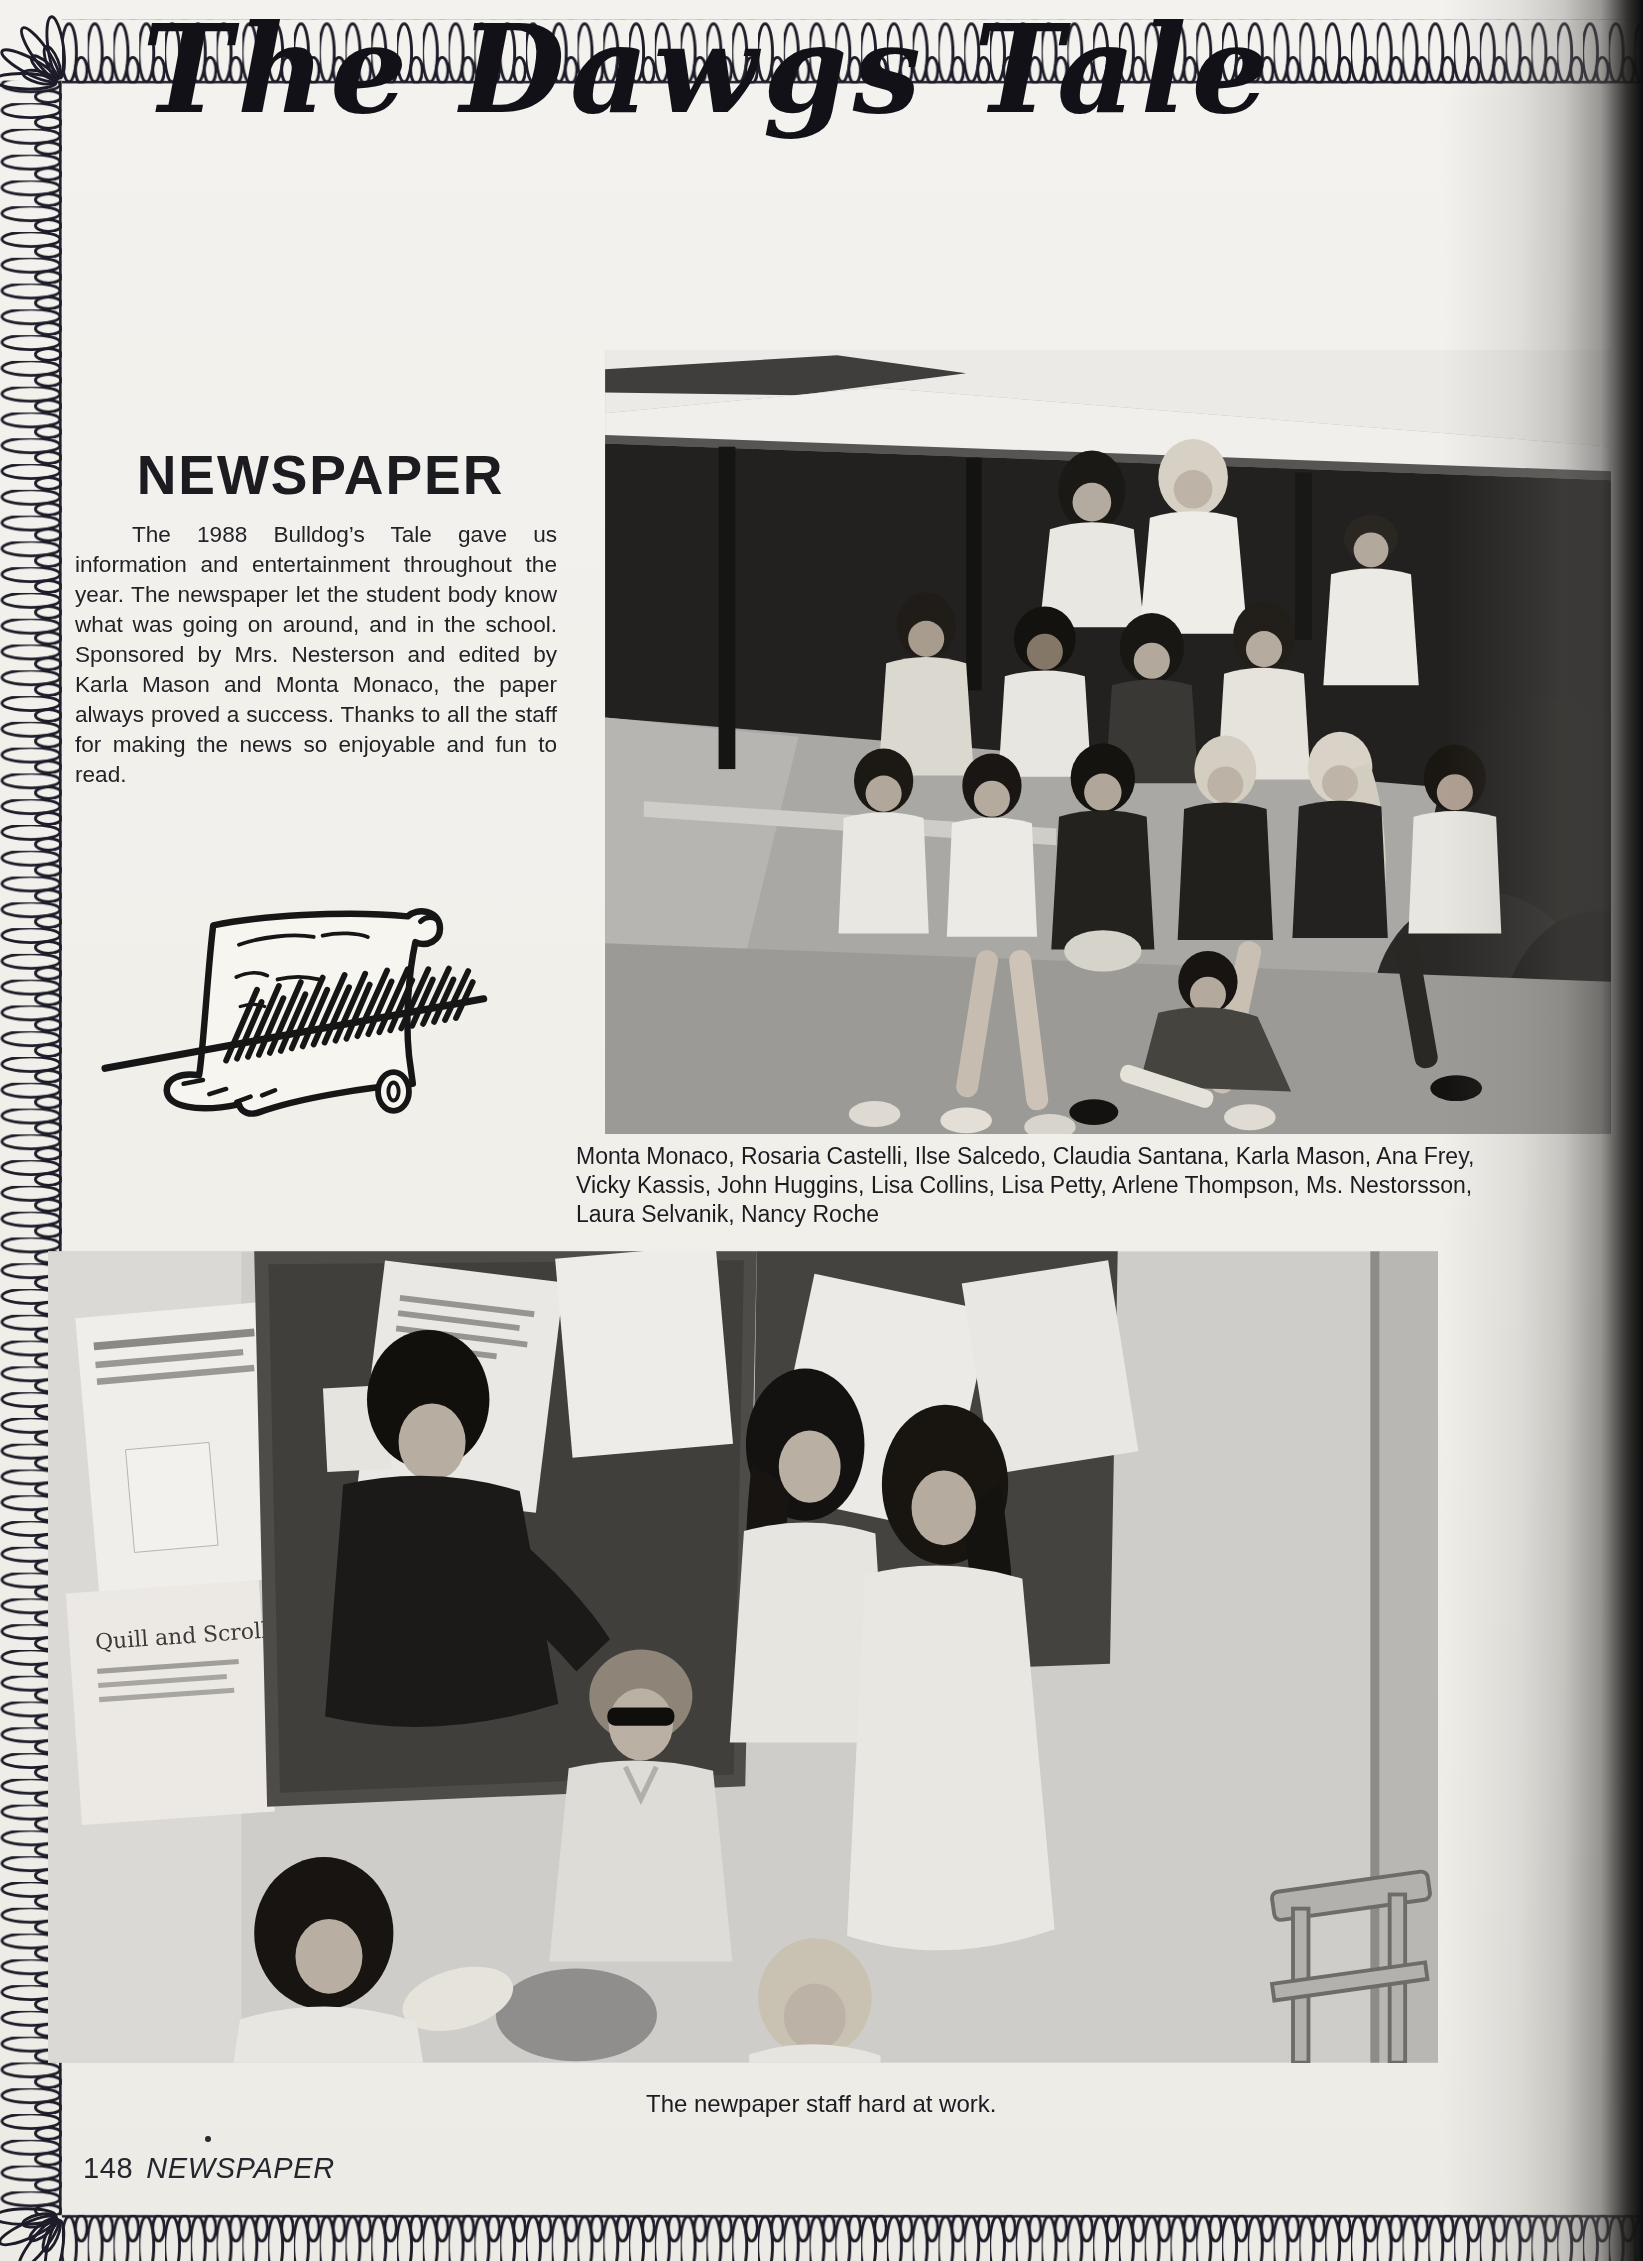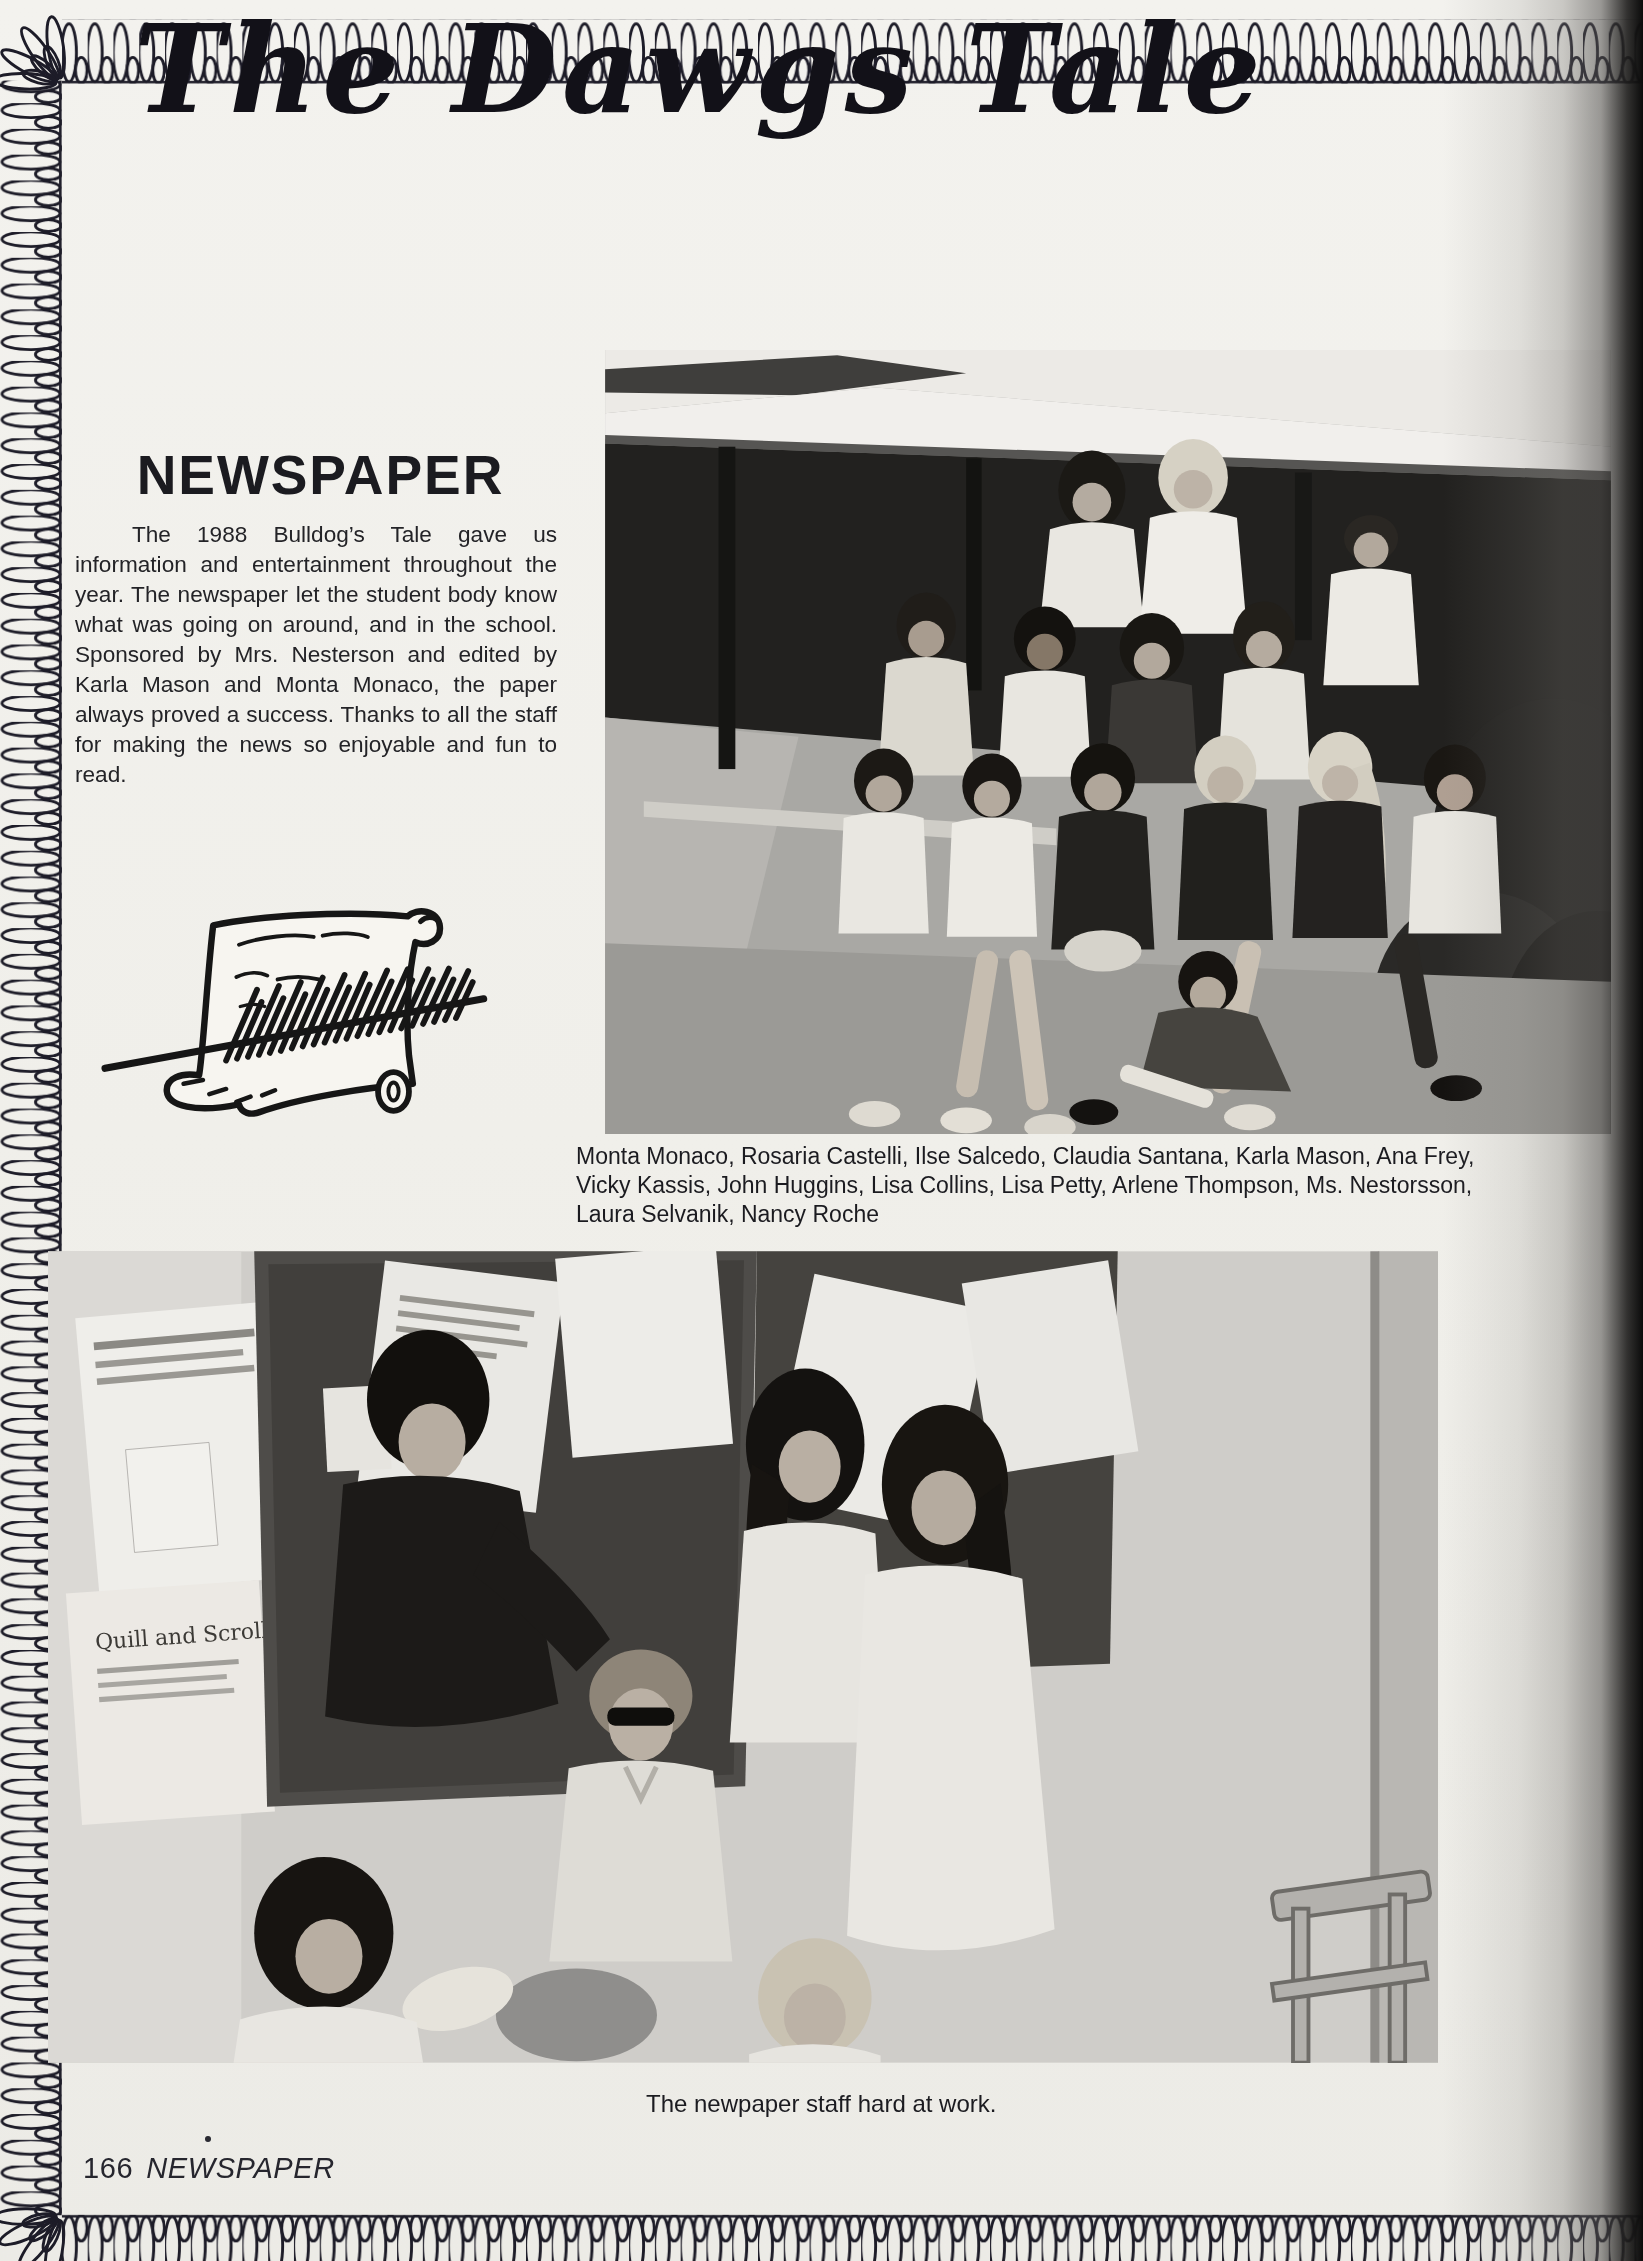--- a/index.html
+++ b/index.html
@@ -1,21 +1,21 @@
 <!DOCTYPE html>
 <html style="font-size:10.3px"><head>
 <meta charset="utf-8">
 <style>
   html,body{margin:0;padding:0;background:#777;}
   #page{position:relative;width:1643px;height:2261px;overflow:hidden;
         background:linear-gradient(to bottom,#f3f2ee 0%,#f0efea 50%,#ecebe6 100%);
         font-family:"Liberation Sans",sans-serif;color:#1d1d22;}
   .abs{position:absolute;}
   #border-svg{left:0;top:0;pointer-events:none;}
-  #page-title{left:4px;top:228;width:1392px;text-align:center;
+  #page-title{left:12px;top:228;width:1392px;text-align:center;
         font-family:"DejaVu Serif",serif;font-style:italic;font-weight:bold;
         font-size:121px;line-height:1.15;letter-spacing:5.2px;color:#121118;}
   #section-heading{left:95px;top:443px;width:451px;text-align:center;
         font-size:55px;font-weight:bold;letter-spacing:1.9px;color:#1b1b20;}
   #article-body{left:75px;top:520px;width:482px;font-size:22.6px;line-height:30px;
         text-align:justify;text-indent:57px;color:#232327;}
   #scroll-art{left:87px;top:862px;}
   #top-photo{left:605px;top:350px;}
   #caption-top{left:576px;top:1142px;width:1057px;font-size:23px;line-height:29px;color:#1b1b20;}
   #bottom-photo{left:48px;top:1251px;}
@@ -285,18 +285,18 @@
       <rect x="1932" y="1020" width="24" height="239"></rect>
       <rect x="2082" y="998" width="24" height="261"></rect>
       <rect x="1900" y="1120" width="240" height="26" transform="rotate(-8 2020 1133)"></rect>
     </g>
   </svg>
 
   <div id="caption-bottom" class="abs">The newpaper staff hard at work.</div>
 
   <div id="ink-speck" class="abs"></div>
   <div id="page-footer" class="abs">
-    <span id="page-number">166</span><span id="footer-label">NEWSPAPER</span>
+    <span id="page-number">148</span><span id="footer-label">NEWSPAPER</span>
   </div>
 
   <div id="gutter-shadow" class="abs"></div>
 </div>
 
 
 </body></html>

